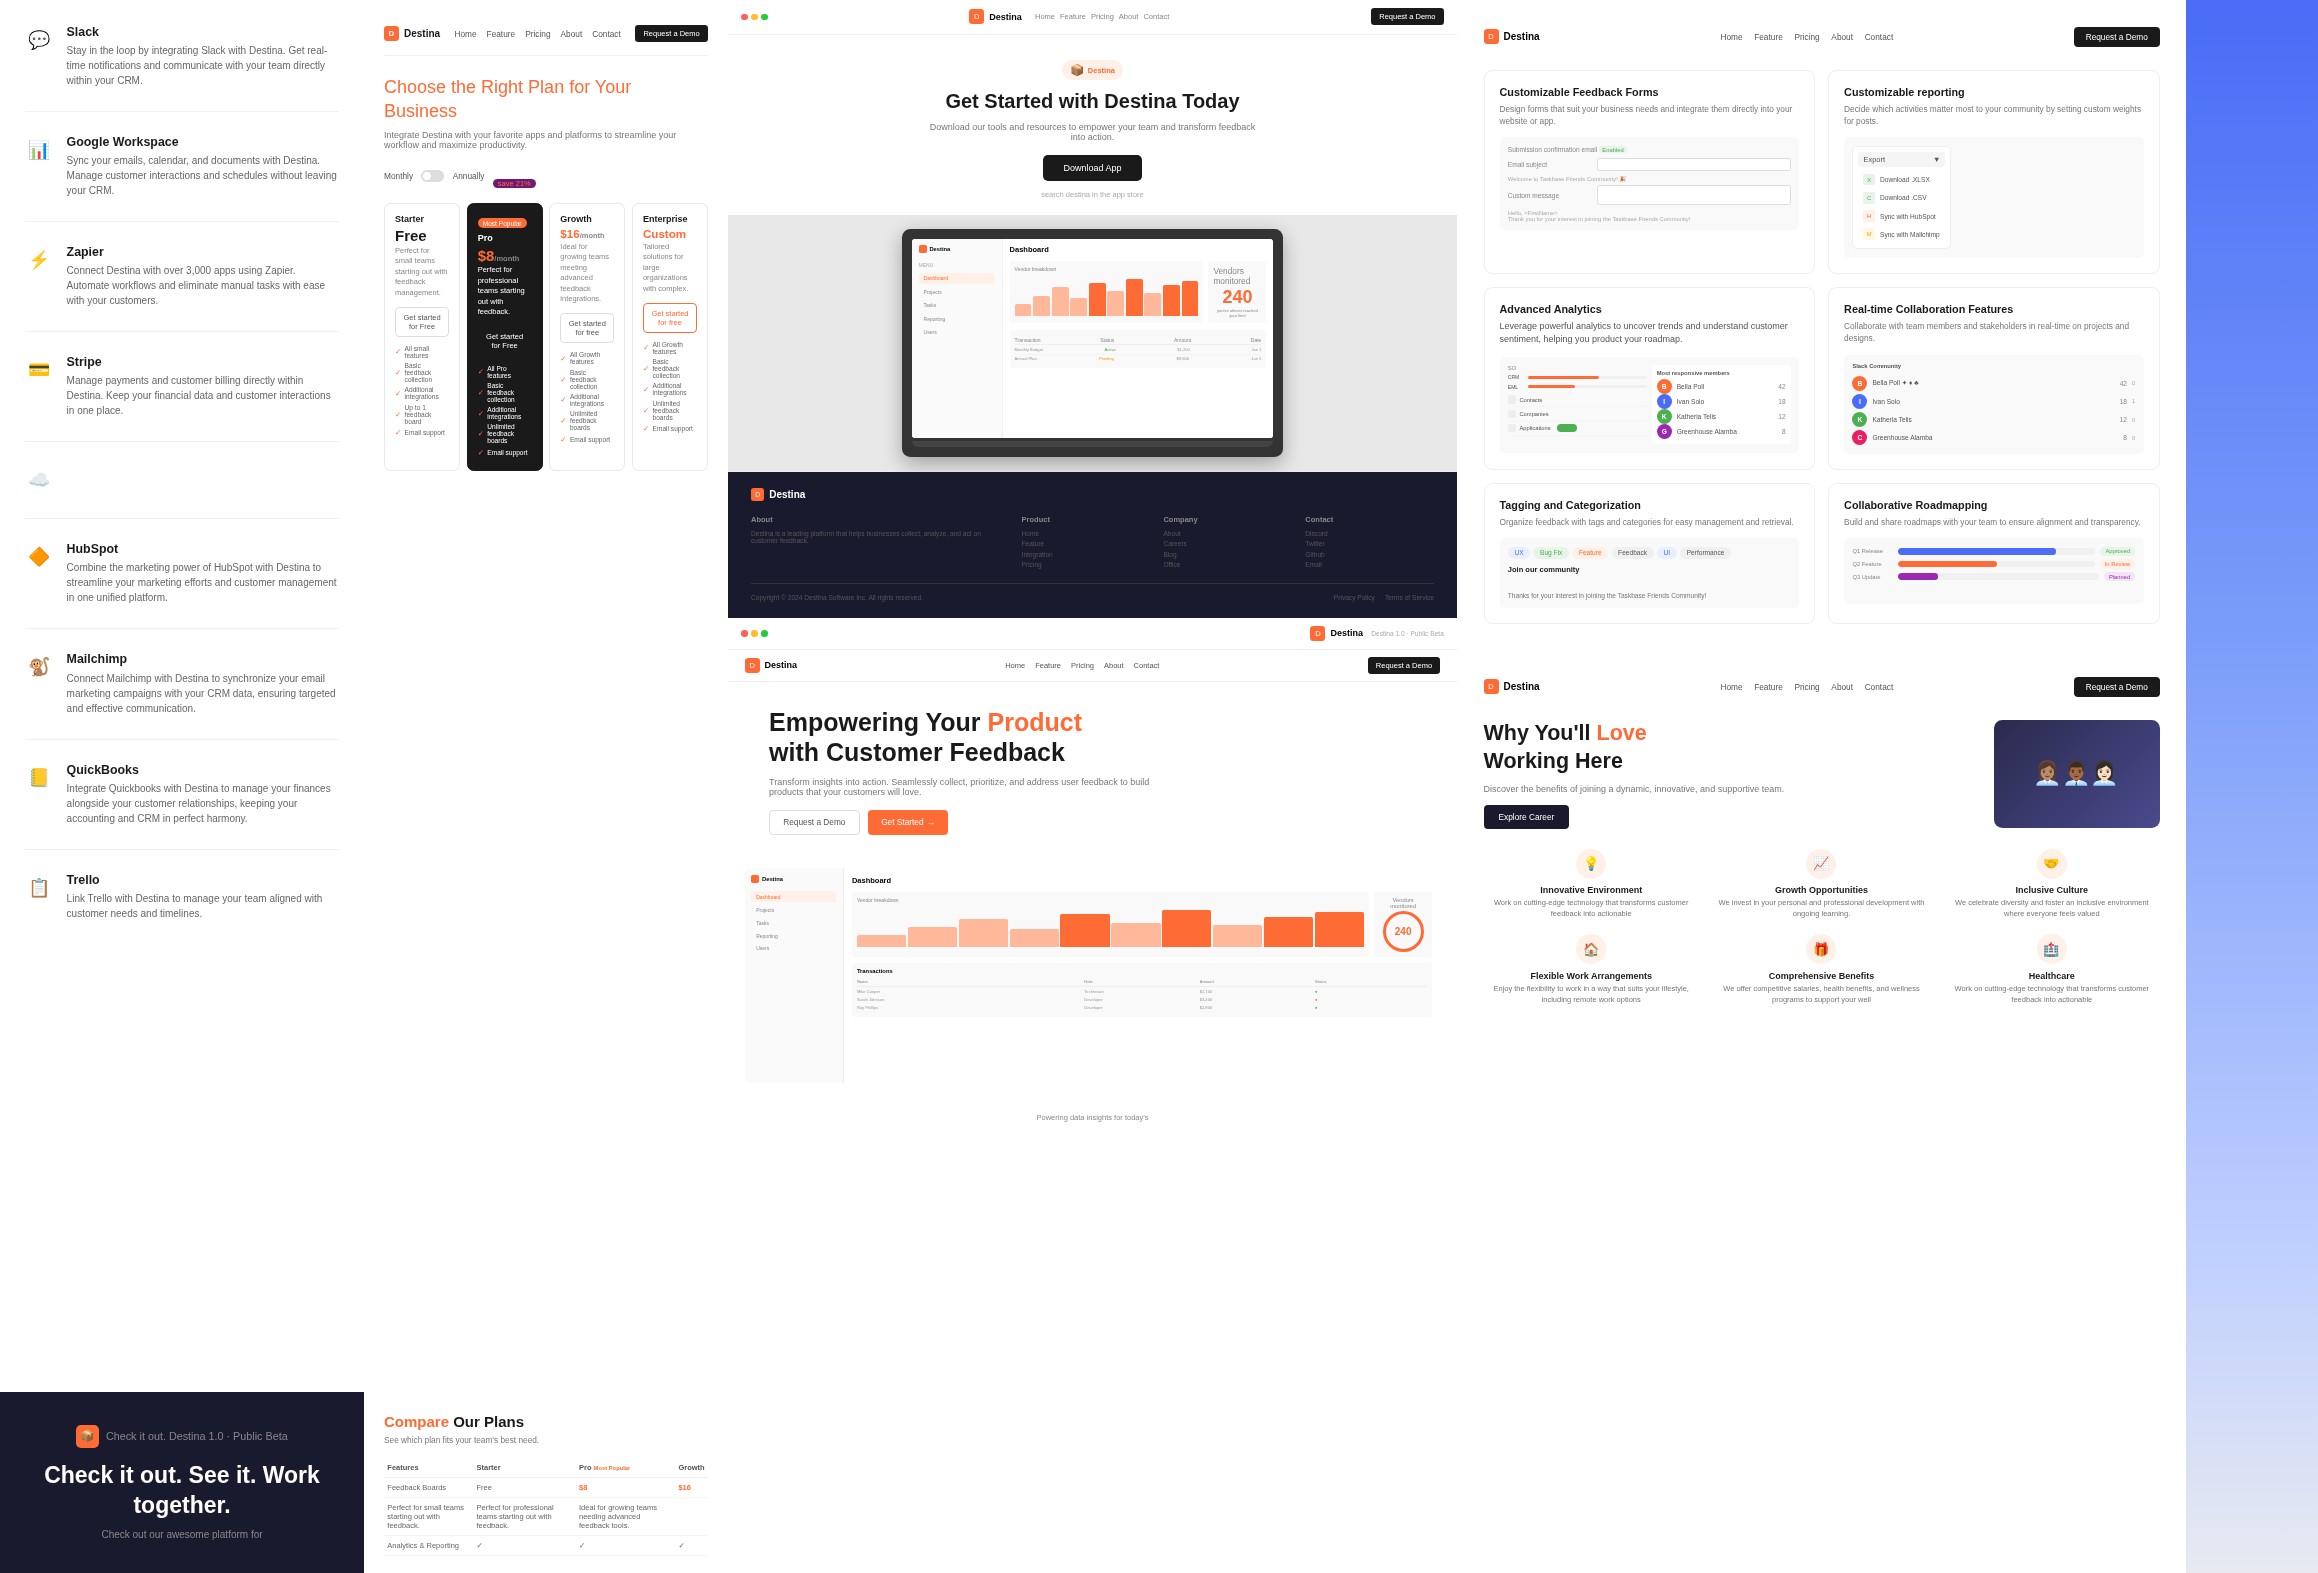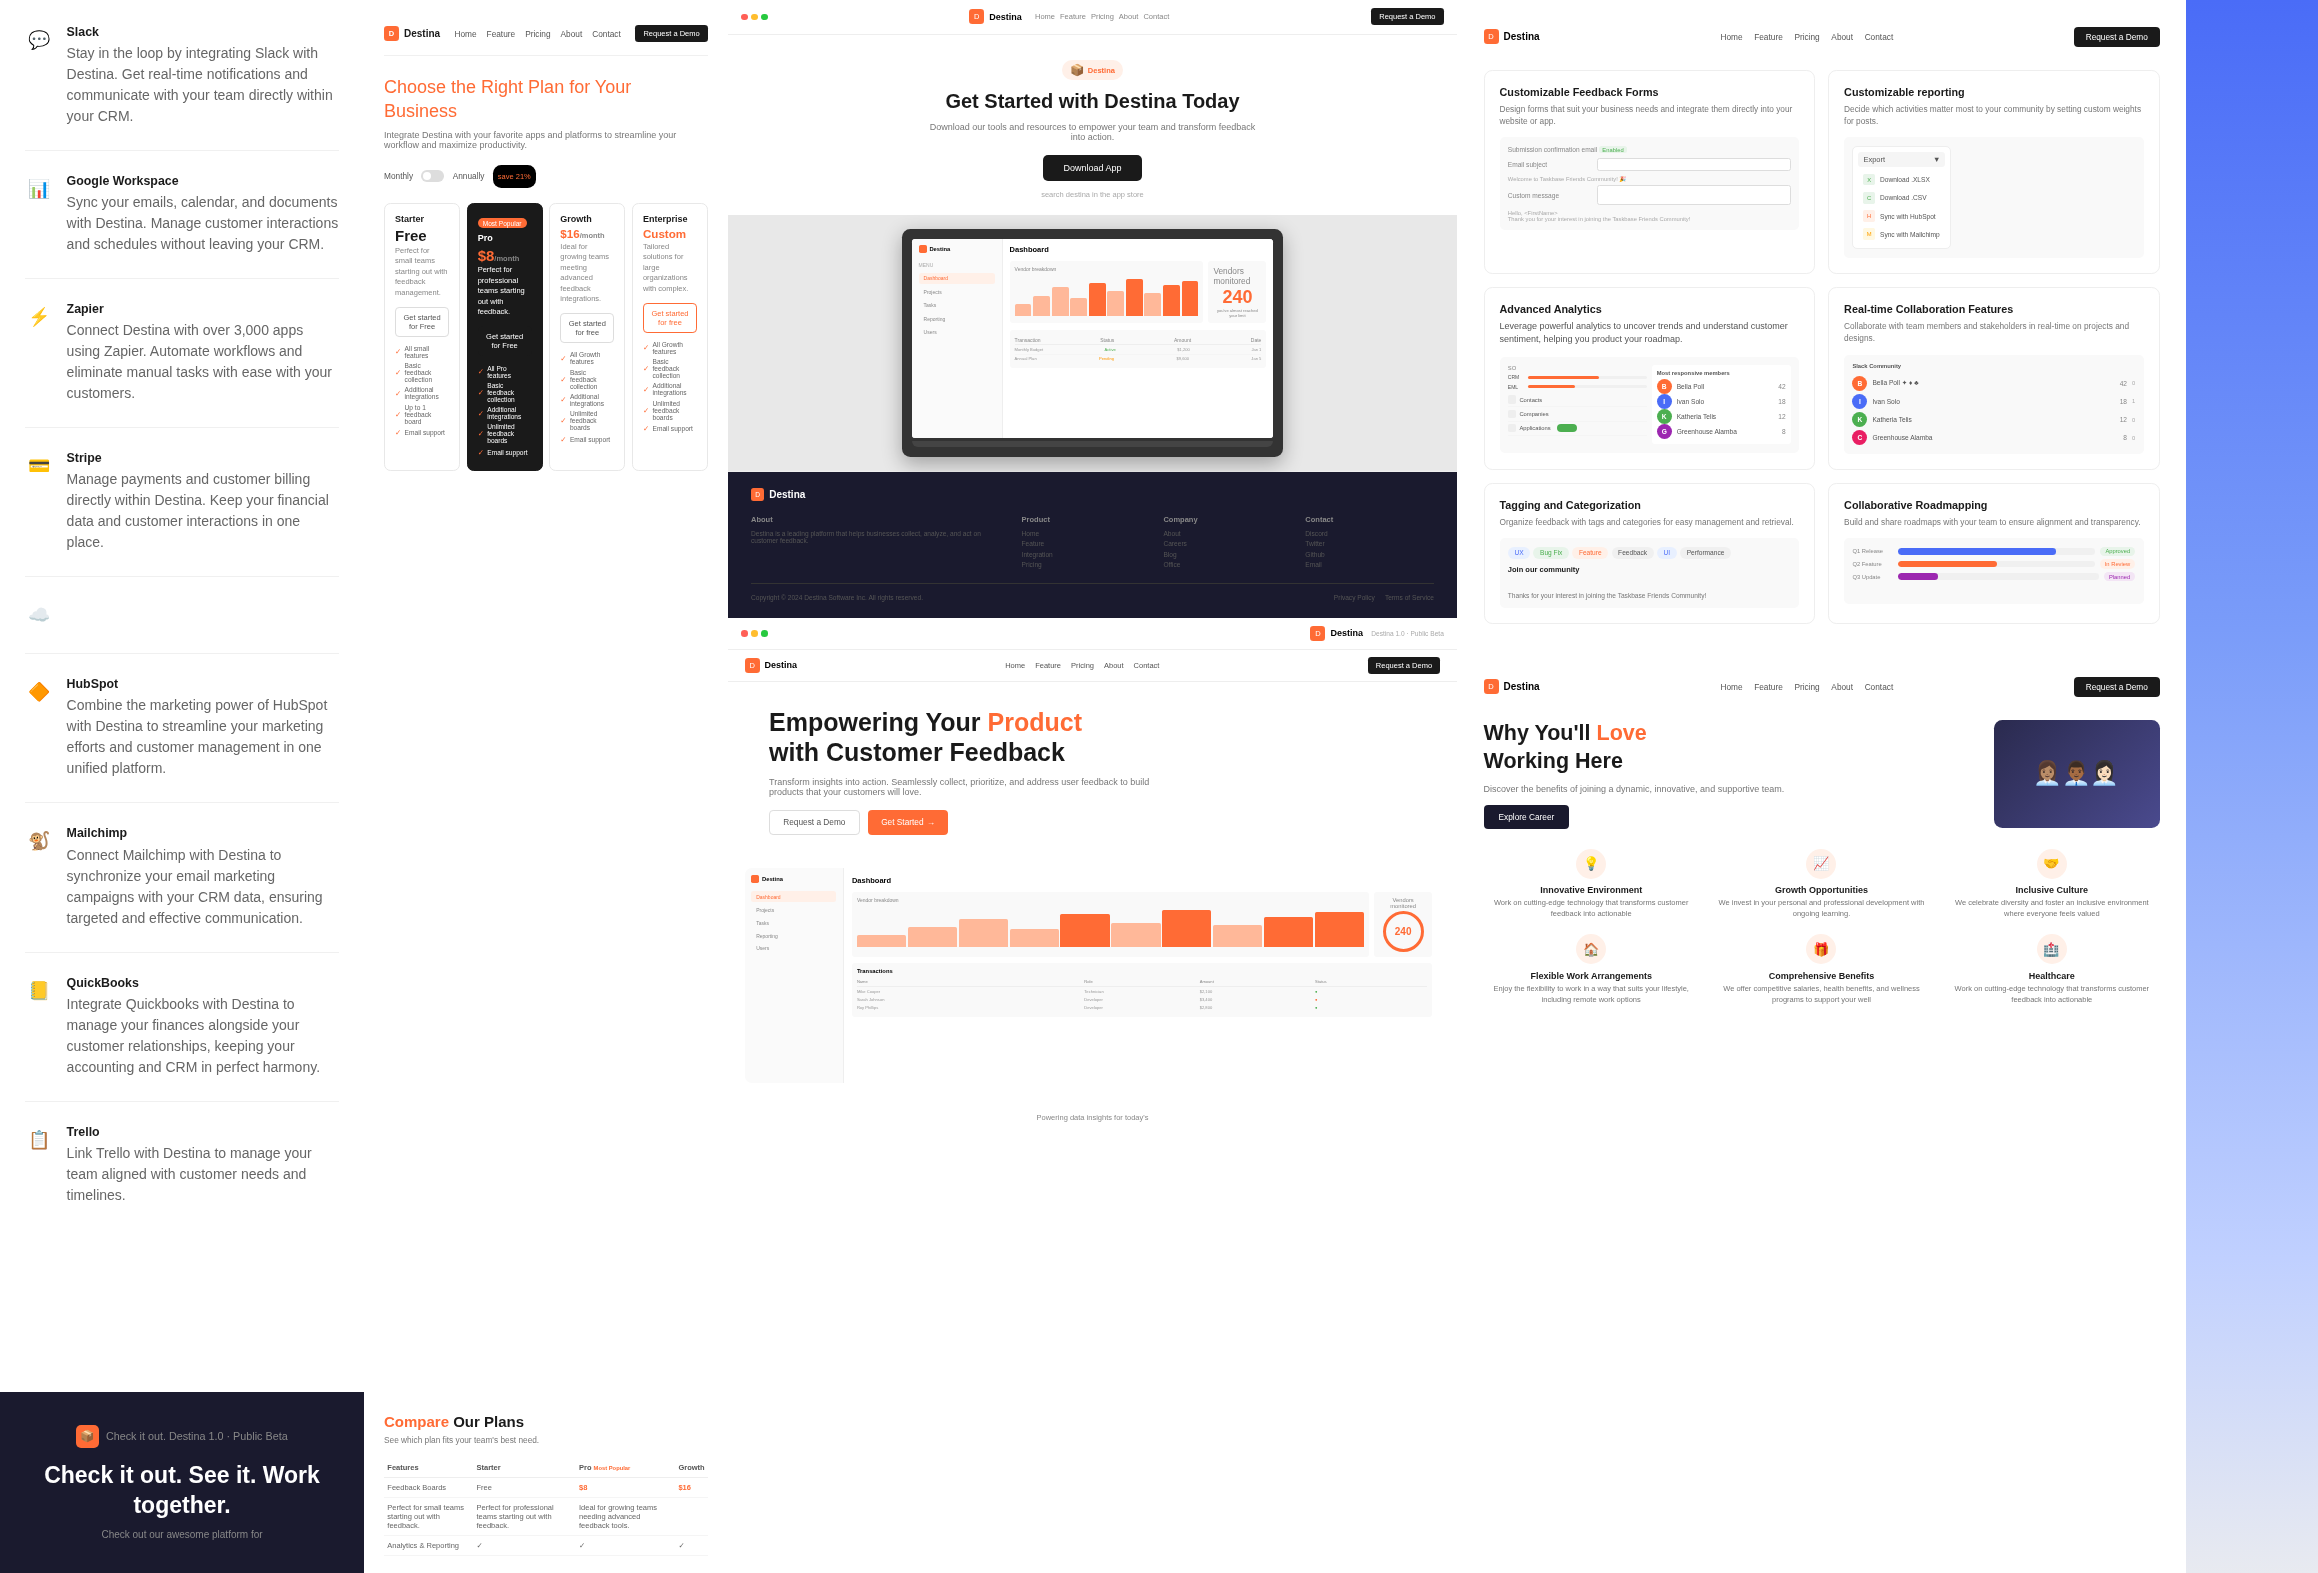--- a/index.html
+++ b/index.html
@@ -57,21 +57,21 @@
     }
 
     .integration-text h4 {
       font-size: 12.4px;
       font-weight: 600;
       color: #1a1a1a;
       margin-bottom: 4.1px;
     }
 
     .integration-text p {
-      font-size: 14px;
+      font-size: 10px;
       color: #666;
       line-height: 1.5;
     }
 
     
     .dark-panel {
       background: #1a1a2e;
       padding: 33px 25px;
       display: flex;
       flex-direction: column;
@@ -202,25 +202,26 @@
       gap: 8.3px;
       margin-bottom: 15px;
     }
 
     .toggle-label {
       font-size: 8.3px;
       color: #555;
     }
 
     .toggle-badge {
-      background: #000000;
+      background: #701a75;
       color: #ff6b35;
       font-size: 7.5px;
-      padding: 7px 5px;
+      padding: 0 5px;
       border-radius: 8.3px;
+      margin-top: 14px;
     }
 
     .pricing-cards {
       display: grid;
       grid-template-columns: repeat(4, 1fr);
       gap: 6.6px;
       margin-bottom: 16.6px;
     }
 
     .price-card {

